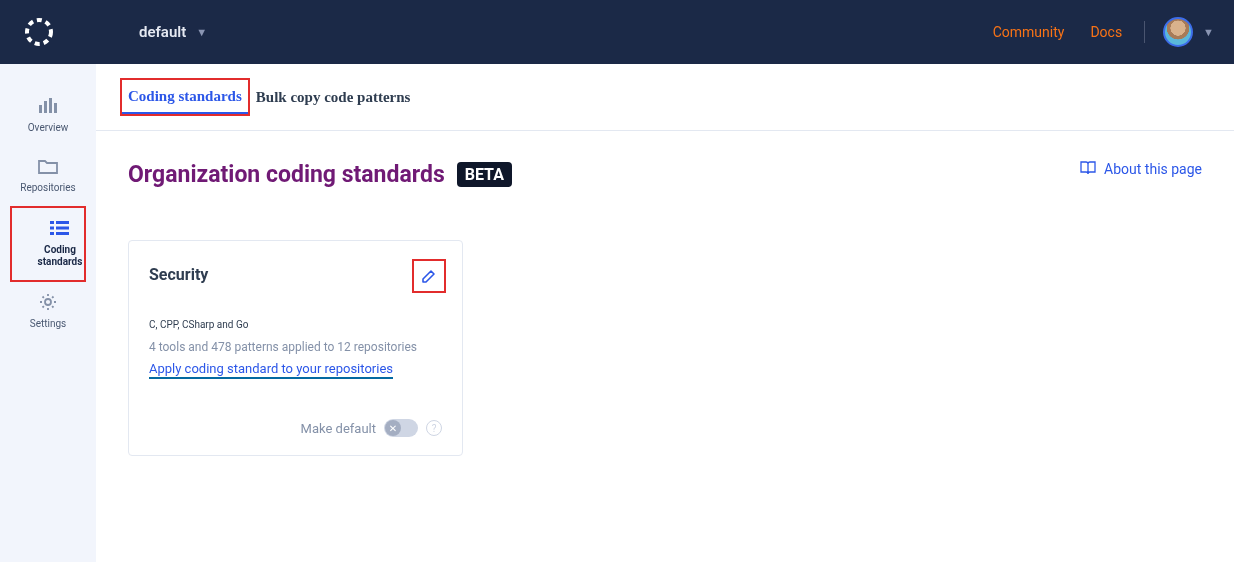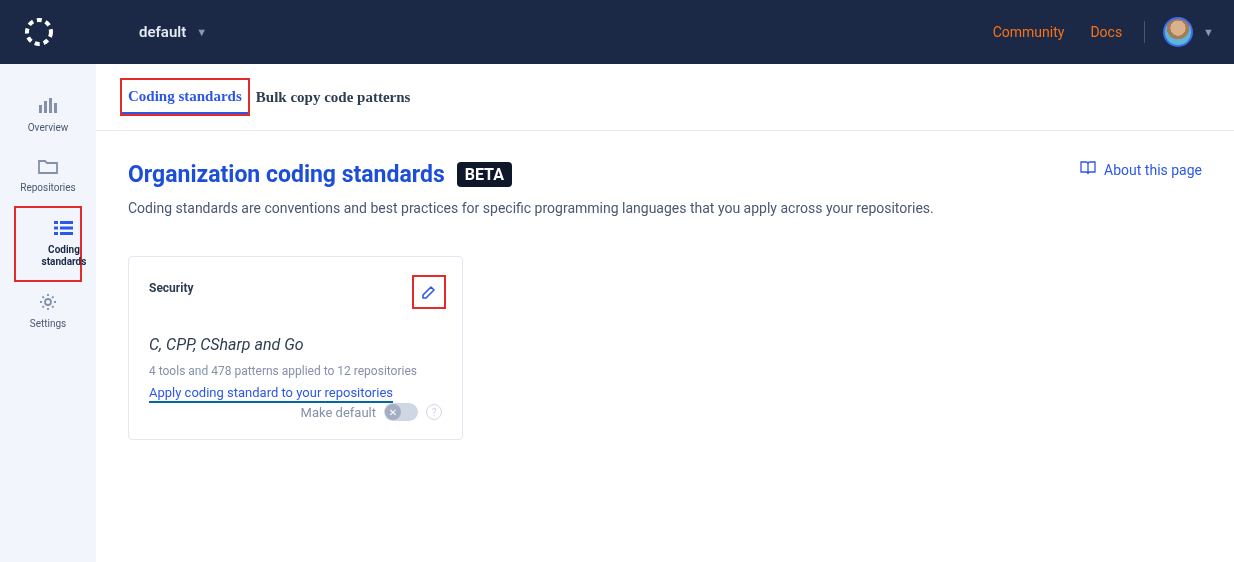--- a/index.html
+++ b/index.html
@@ -88,21 +88,21 @@
       justify-content: center;
       height: 20px;
       align-items: center;
     }
     .side-item.active { color: #1b2947; font-weight: 700; }
     .side-item.active .icon svg { color: #2c57e8; }
     .side-item .label { line-height: 1.2; }
     .side-highlight {
       position: relative;
       border: 2px solid #e22c2c;
-      width: 68px;
+      width: 76px;
       margin: 0 auto;
     }
 
     
     .main {
       flex: 1;
       background: #fff;
       display: flex;
       flex-direction: column;
     }
@@ -145,39 +145,39 @@
     .header-row {
       display: flex;
       align-items: flex-start;
       justify-content: space-between;
     }
     .title-block { max-width: 900px; }
     .title-line { display: flex; align-items: center; gap: 12px; margin-bottom: 12px; }
     .page-title {
       font-size: 23px;
       font-weight: 700;
-      color: #1d4ed8;
+      color: #701a75;
     }
     .beta-badge {
       background: #0f172a;
       color: #fff;
       font-size: 16px;
       font-weight: 700;
       padding: 3px 8px;
       border-radius: 4px;
     }
     .subtitle {
       font-size: 14px;
       color: #4a5871;
     }
     .about-link {
       color: #2c57e8;
       font-size: 14px;
       display: flex;
-      align-items: center;
+      align-items: flex-start;
       gap: 8px;
       cursor: pointer;
       text-decoration: none;
     }
 
     
     .card {
       margin-top: 40px;
       width: 335px;
       border: 1px solid #e3e8f1;
@@ -186,55 +186,55 @@
       background: #fff;
       position: relative;
     }
     .card-title-row {
       display: flex;
       justify-content: space-between;
       align-items: flex-start;
       margin-bottom: 26px;
     }
     .card-title {
-      font-size: 12px;
+      font-size: 16px;
       font-weight: 700;
       color: #2f3d50;
     }
     .edit-btn {
       width: 34px; height: 34px;
       border: 2px solid #e22c2c;
       display: flex;
       align-items: center;
       justify-content: center;
       cursor: pointer;
       margin-top: -6px;
       margin-right: -4px;
     }
     .card-langs {
-      font-size: 16px;
+      font-size: 10px;
       color: #2f3d50;
       margin-bottom: 10px;
-      font-style: italic;
     }
     .card-meta {
       font-size: 12px;
       color: #8491a8;
       margin-bottom: 4px;
     }
     .card-link {
       font-size: 13px;
       color: #2c57e8;
       text-decoration: none;
       display: inline-block;
       border-bottom: 2px solid #0369a1;
       padding-bottom: 1px;
       cursor: pointer;
     }
     .card-footer {
+      margin-top: 40px;
       display: flex;
       justify-content: flex-end;
       align-items: center;
       gap: 8px;
     }
     .make-default {
       font-size: 13px;
       color: #8491a8;
     }
     .toggle {
@@ -343,21 +343,20 @@
       <div class="tab" style="margin-left:0">Bulk copy code patterns</div>
     </div>
 
     <div class="content">
       <div class="header-row">
         <div class="title-block">
           <div class="title-line">
             <div class="page-title">Organization coding standards</div>
             <div class="beta-badge">BETA</div>
           </div>
-          <div class="subtitle">Coding standards are conventions and best practices for specific programming languages that you apply across your repositories.</div>
         </div>
         <a class="about-link">
           <span>
             <svg width="16" height="14" viewBox="0 0 16 14">
               <path d="M1 1 h5 a2 2 0 0 1 2 2 v10 a2 2 0 0 0 -2 -2 h-5 z M15 1 h-5 a2 2 0 0 0 -2 2 v10 a2 2 0 0 1 2 -2 h5 z" fill="none" stroke="#2c57e8" stroke-width="1.3"></path>
             </svg>
           </span>
           <span>About this page</span>
         </a>
       </div>

